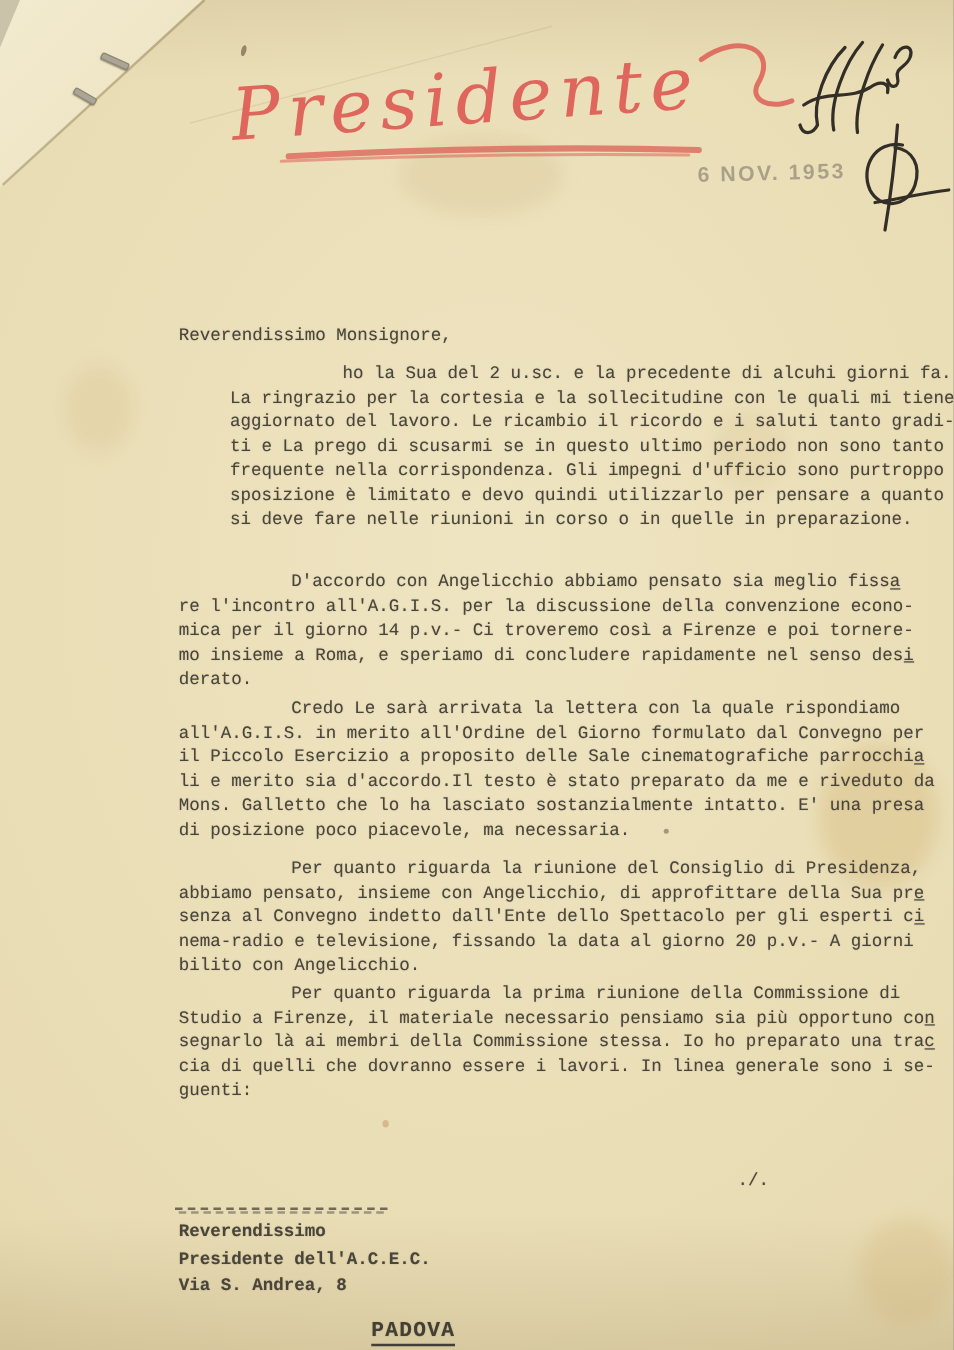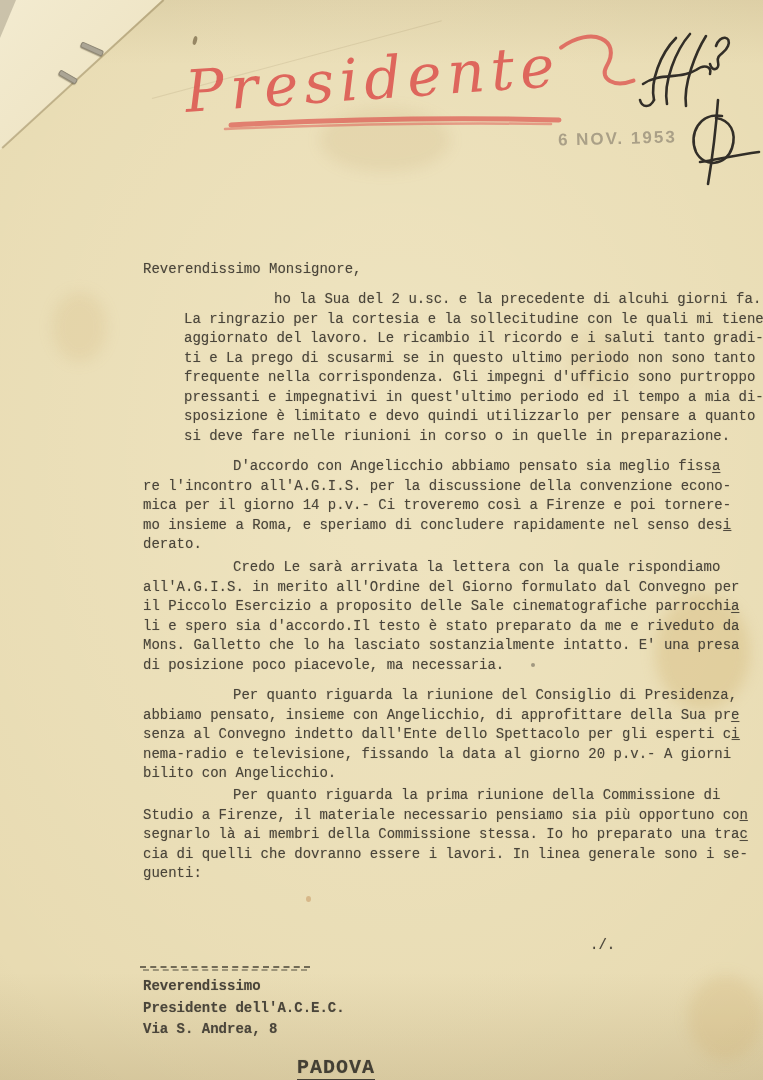--- a/index.html
+++ b/index.html
@@ -57,21 +57,21 @@
   .contmark{position:absolute;left:590px;top:937px;font-size:14px;color:#4a453a;
     text-shadow:0 0 1px rgba(72,66,54,.35);}
   
   .rule{position:absolute;left:140px;top:966px;width:170px;height:7px;}
   .rule .r1,.rule .r2{position:absolute;left:0;width:100%;height:0;border-top:2px dashed rgba(82,77,62,.8);}
   .rule .r1{top:0;}
   .rule .r2{top:3px;width:96%;left:2%;border-top:2px dashed rgba(82,77,62,.5);}
   .footer{position:absolute;left:143px;top:976px;font-size:14px;line-height:21.7px;
     color:#4a453a;text-shadow:0 0 1px rgba(72,66,54,.35);font-weight:bold;}
   .footer .tline{white-space:pre;}
-  .city{position:absolute;left:297px;top:1056px;font-size:20px;font-weight:bold;
+  .city{position:absolute;left:297px;top:1056px;font-size:17px;font-weight:bold;
     letter-spacing:1px;color:#433f34;border-bottom:2px solid #433f34;padding-bottom:0px;
     text-shadow:0 0 1px rgba(72,66,54,.45);}
 </style>
 </head>
 <body>
 
 <div class="page">
 
   <div class="fold"></div>
   <div class="fold-sliver"></div>
@@ -115,36 +115,35 @@
 
   <div class="salutation">Reverendissimo Monsignore,</div>
 
   <div id="body-paragraphs">
       <div class="tblock" style="top: 290px; margin-left: 41px;">
         <div class="tline first">ho la Sua del 2 u.sc. e la precedente di alcuhi giorni fa.</div>
         <div class="tline">La ringrazio per la cortesia e la sollecitudine con le quali mi tiene</div>
         <div class="tline">aggiornato del lavoro. Le ricambio il ricordo e i saluti tanto gradi-</div>
         <div class="tline">ti e La prego di scusarmi se in questo ultimo periodo non sono tanto</div>
         <div class="tline">frequente nella corrispondenza. Gli impegni d'ufficio sono purtroppo</div>
-        <div class="tline">pressanti e impegnativi in quest'ultimo periodo ed il tempo a mia di-</div>
         <div class="tline">sposizione è limitato e devo quindi utilizzarlo per pensare a quanto</div>
         <div class="tline">si deve fare nelle riunioni in corso o in quelle in preparazione.</div>
       </div>
       <div class="tblock" style="top: 457px;">
         <div class="tline first">D'accordo con Angelicchio abbiamo pensato sia meglio fissa̲</div>
         <div class="tline">re l'incontro all'A.G.I.S. per la discussione della convenzione econo-</div>
         <div class="tline">mica per il giorno 14 p.v.- Ci troveremo così a Firenze e poi tornere-</div>
         <div class="tline">mo insieme a Roma, e speriamo di concludere rapidamente nel senso desi̲</div>
         <div class="tline">derato.</div>
       </div>
       <div class="tblock" style="top: 558px;">
         <div class="tline first">Credo Le sarà arrivata la lettera con la quale rispondiamo</div>
         <div class="tline">all'A.G.I.S. in merito all'Ordine del Giorno formulato dal Convegno per</div>
         <div class="tline">il Piccolo Esercizio a proposito delle Sale cinematografiche parrocchia̲</div>
-        <div class="tline">li e spero sia d'accordo.Il testo è stato preparato da me e riveduto da</div>
+        <div class="tline">li e merito sia d'accordo.Il testo è stato preparato da me e riveduto da</div>
         <div class="tline">Mons. Galletto che lo ha lasciato sostanzialmente intatto. E' una presa</div>
         <div class="tline">di posizione poco piacevole, ma necessaria.</div>
       </div>
       <div class="tblock" style="top: 686px;">
         <div class="tline first">Per quanto riguarda la riunione del Consiglio di Presidenza,</div>
         <div class="tline">abbiamo pensato, insieme con Angelicchio, di approfittare della Sua pre̲</div>
         <div class="tline">senza al Convegno indetto dall'Ente dello Spettacolo per gli esperti ci̲</div>
         <div class="tline">nema-radio e televisione, fissando la data al giorno 20 p.v.- A giorni</div>
         <div class="tline">bilito con Angelicchio.</div>
       </div>

